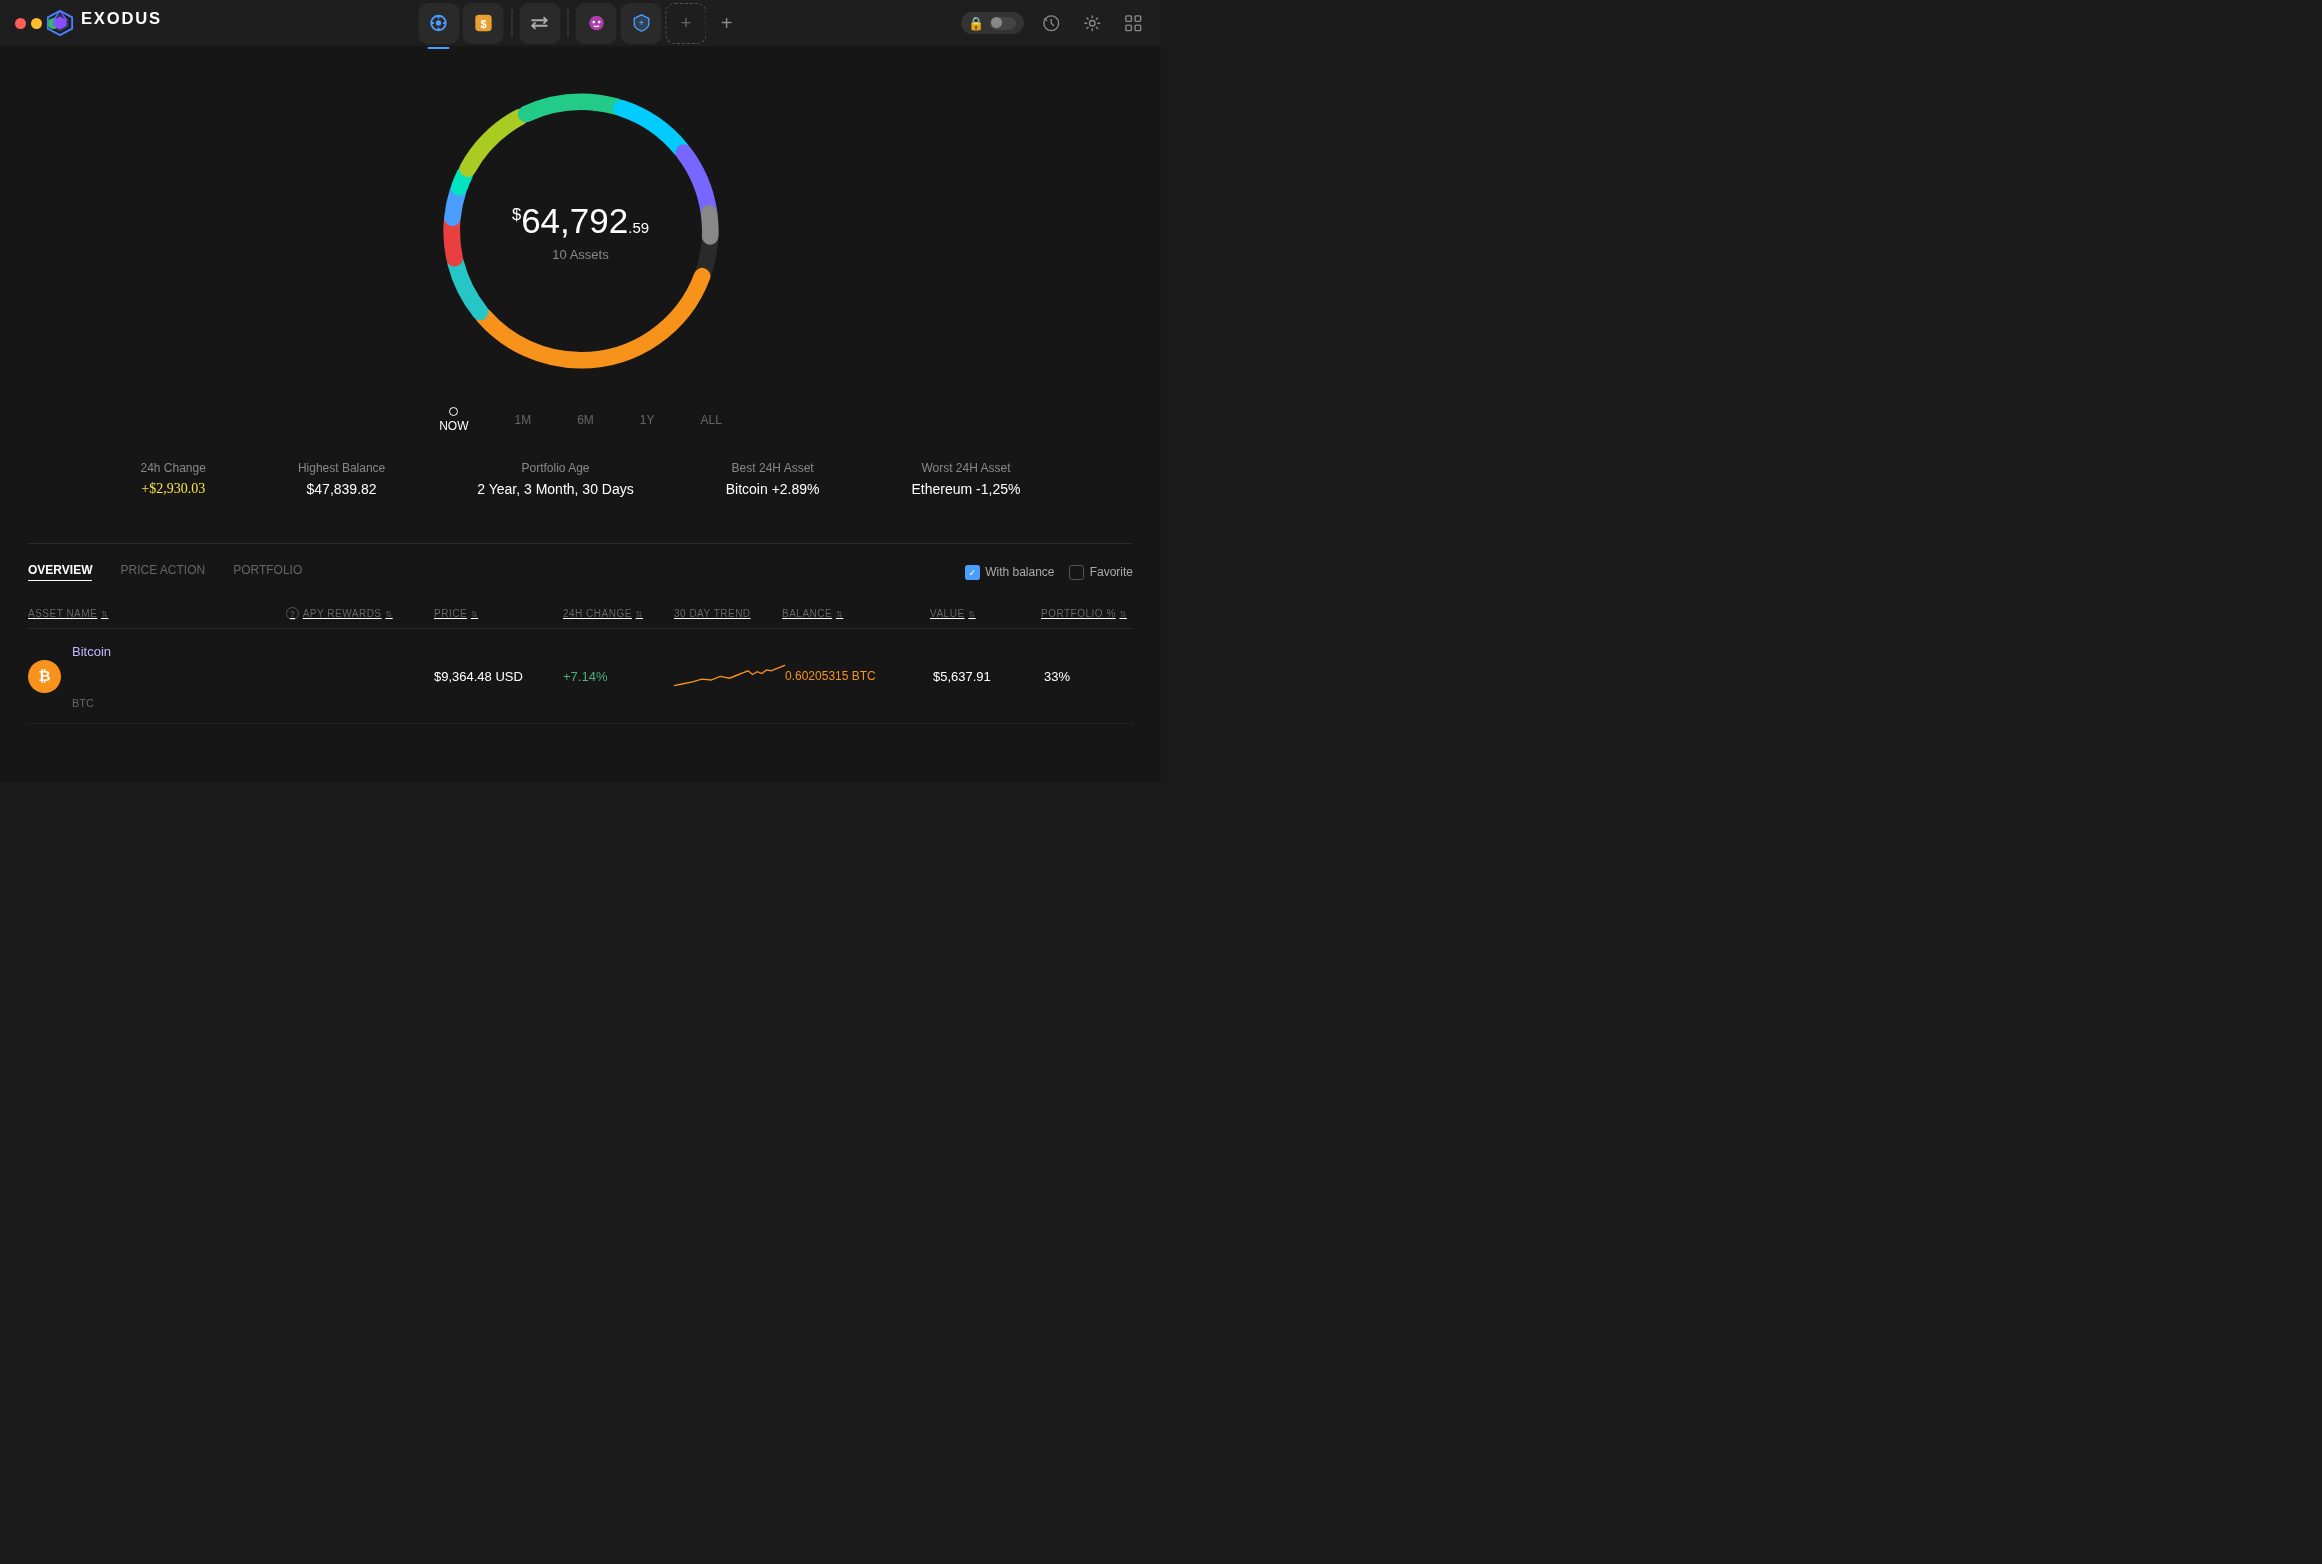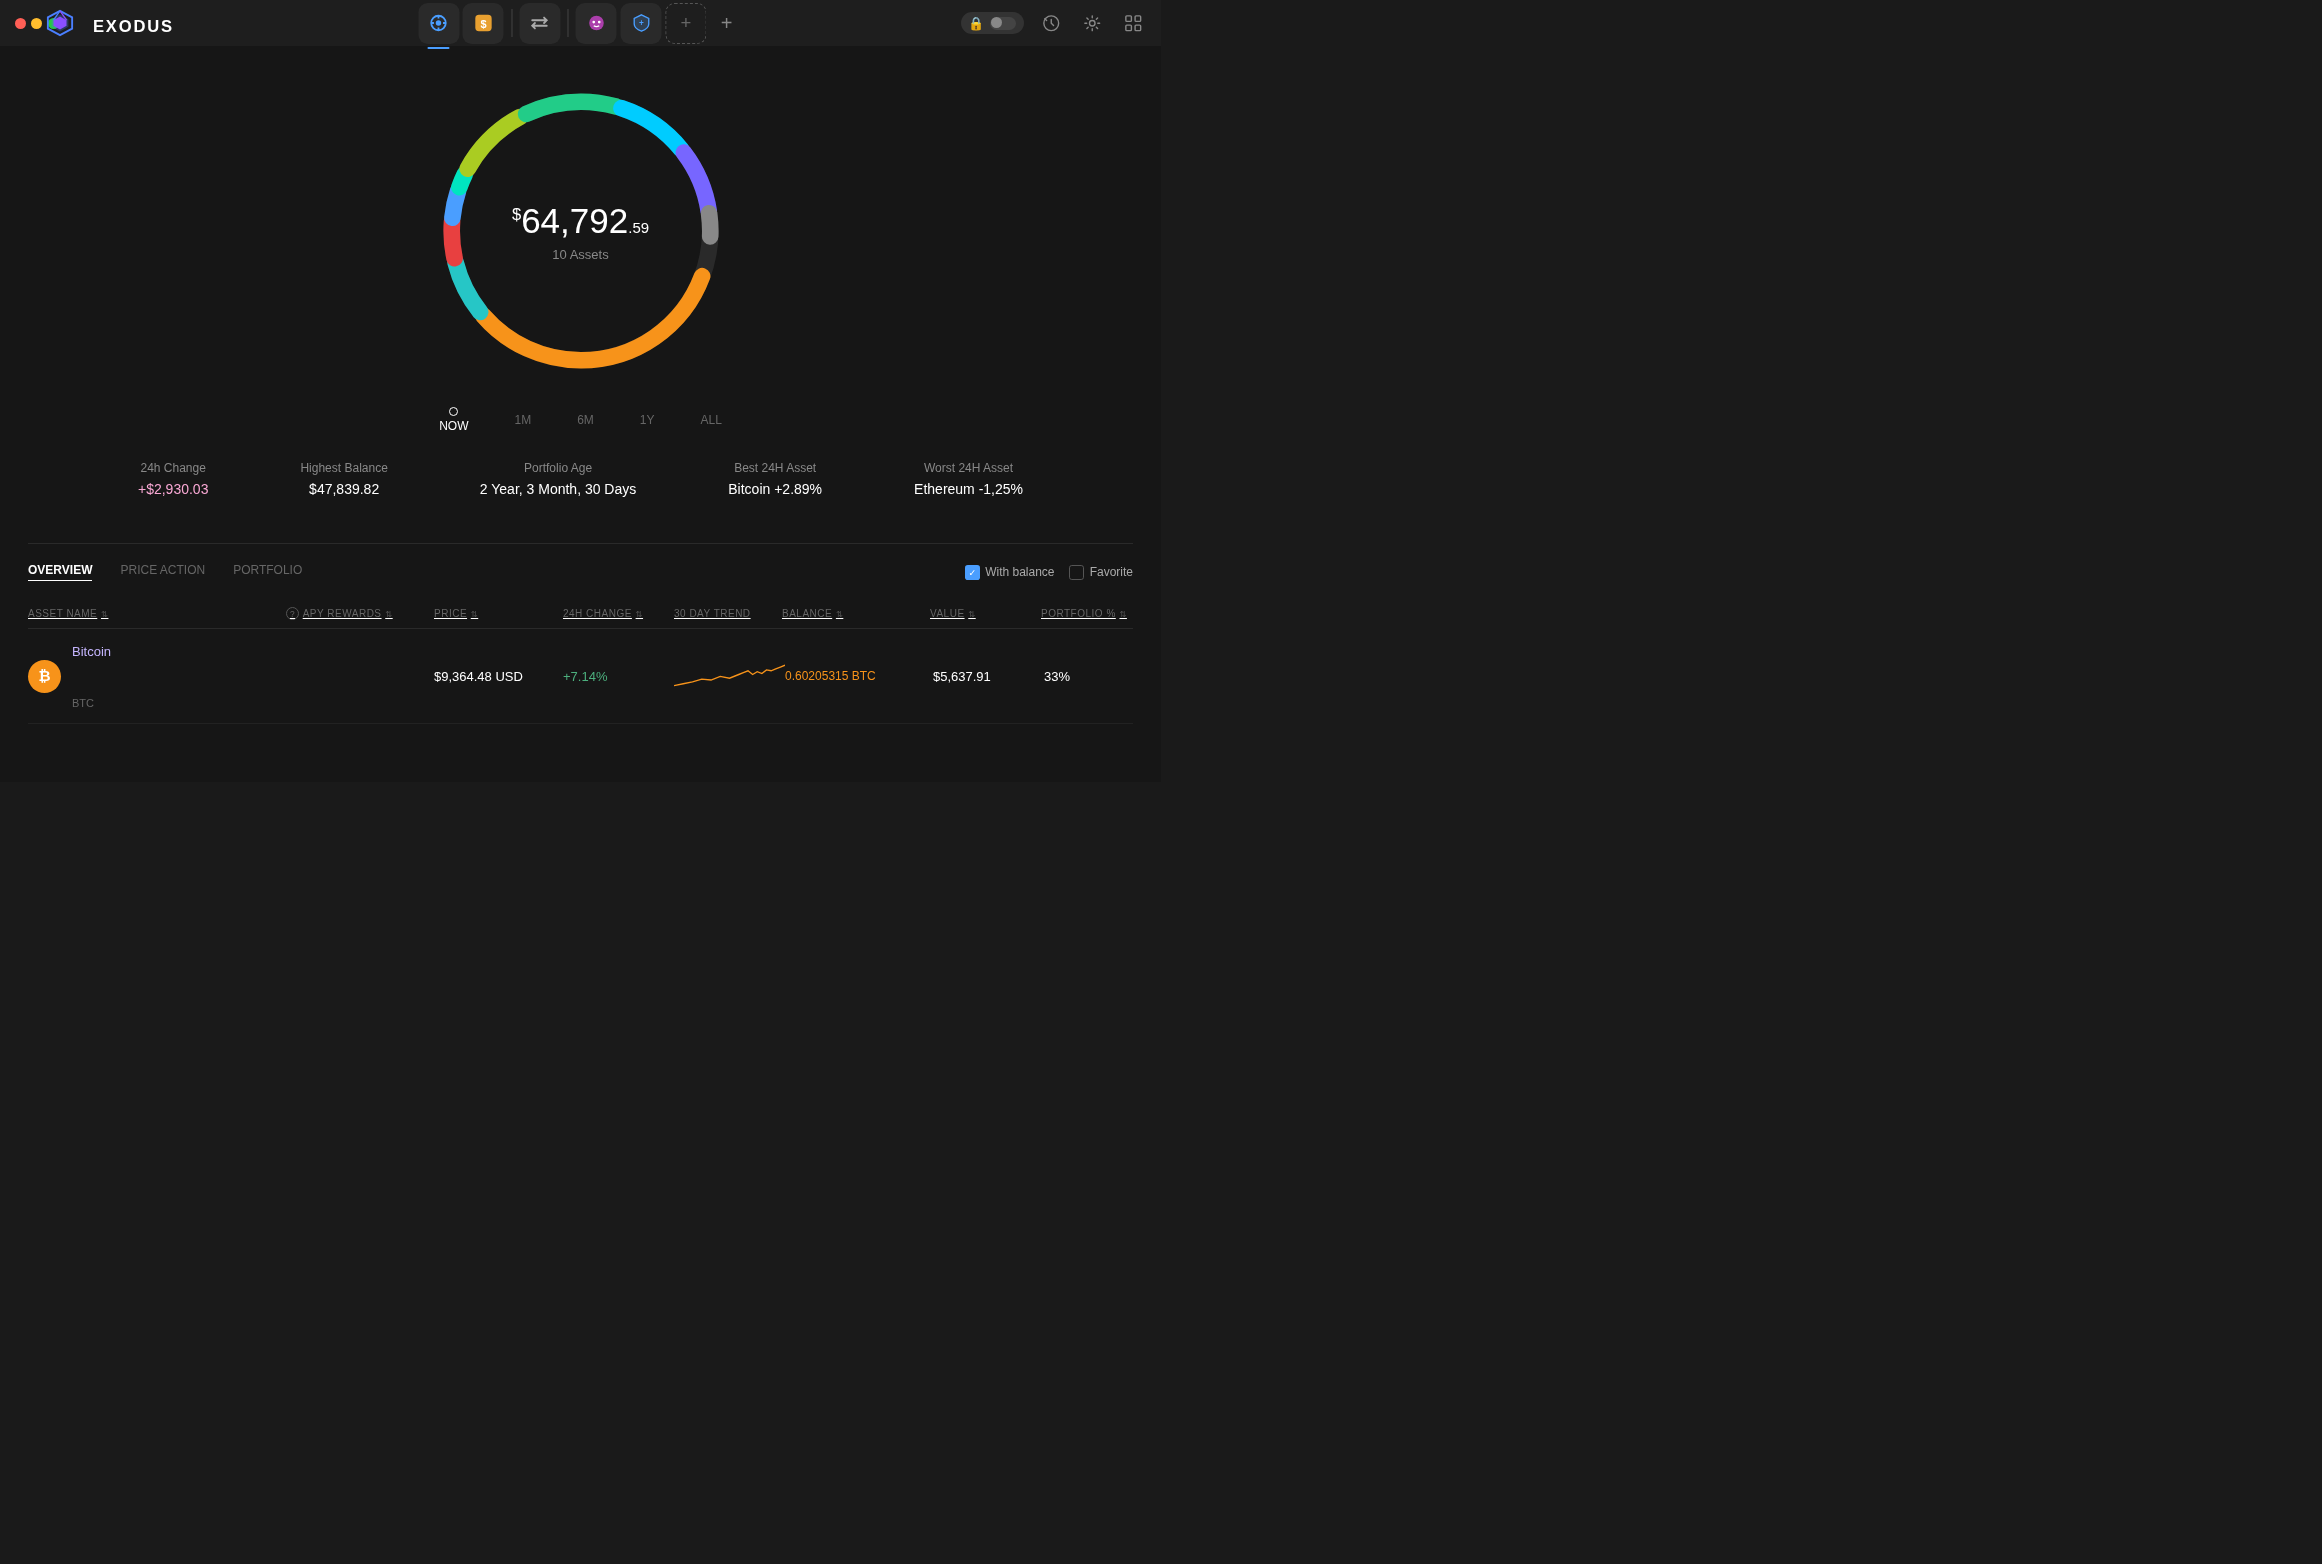--- a/index.html
+++ b/index.html
@@ -32,22 +32,22 @@
       height: 11px;
       border-radius: 50%;
     }
     .tl-red { background: #ff5f56; }
     .tl-yellow { background: #ffbd2e; }
     .tl-green { background: #27c93f; }
 
     
     .logo {
       display: flex;
-      align-items: flex-end;
-      gap: 19px;
+      align-items: flex-start;
+      gap: 7px;
       position: absolute;
       left: 46px;
     }
     .logo-icon {
       width: 28px;
       height: 28px;
     }
     .logo-text {
       font-size: 16.6px;
       font-weight: 700;
@@ -236,21 +236,22 @@
       color: #888;
       font-size: 12px;
       margin-bottom: 5.5px;
     }
     .stat-value {
       color: #fff;
       font-size: 14px;
       font-weight: 500;
     }
     .stat-value.positive {
-      color: #f9a8d4;
+      color: #fde047;
+      font-family: Liberation Serif, serif;
     }
 
     
     .divider {
       height: 0.9px;
       background: #2a2a2a;
       margin: 0 28px;
     }
 
     

